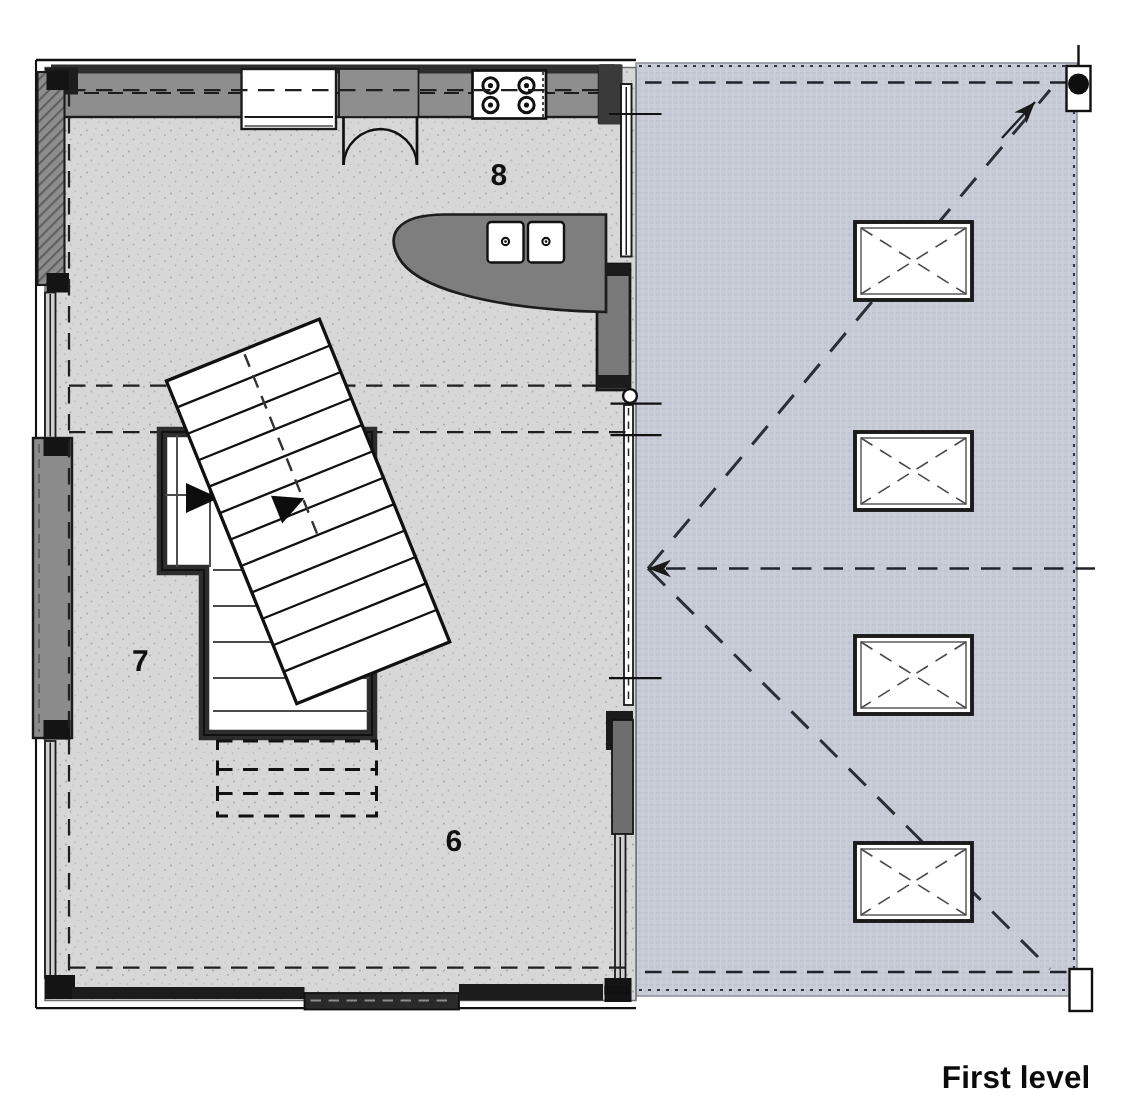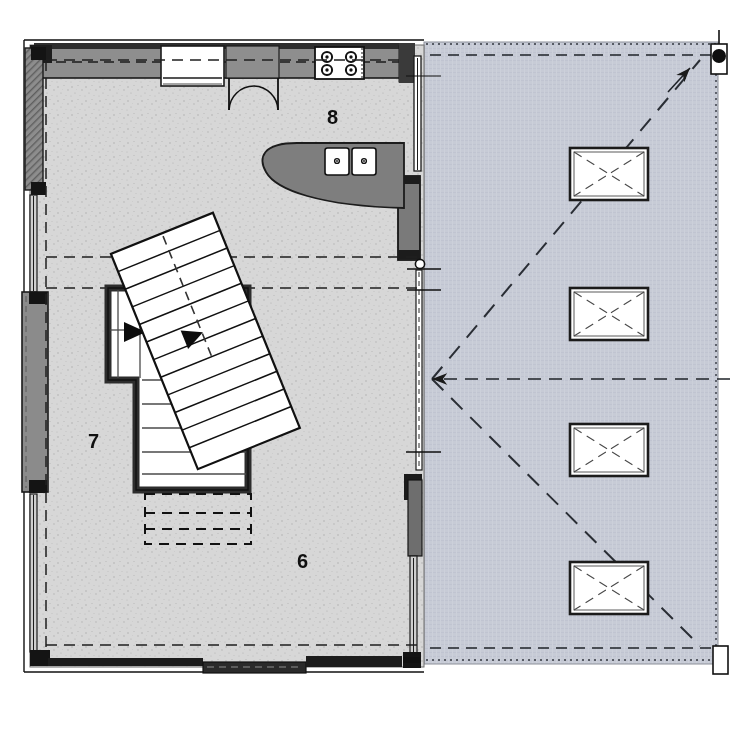--- a/index.html
+++ b/index.html
@@ -317,14 +317,15 @@
     </g>
 
   </svg>
 
   <div class="room-num" id="room-num-8">8</div>
 
   <div class="room-num" id="room-num-7">7</div>
 
   <div class="room-num" id="room-num-6">6</div>
 
+  <div class="caption">First level</div>
 
 </div>
 
 </body></html>

